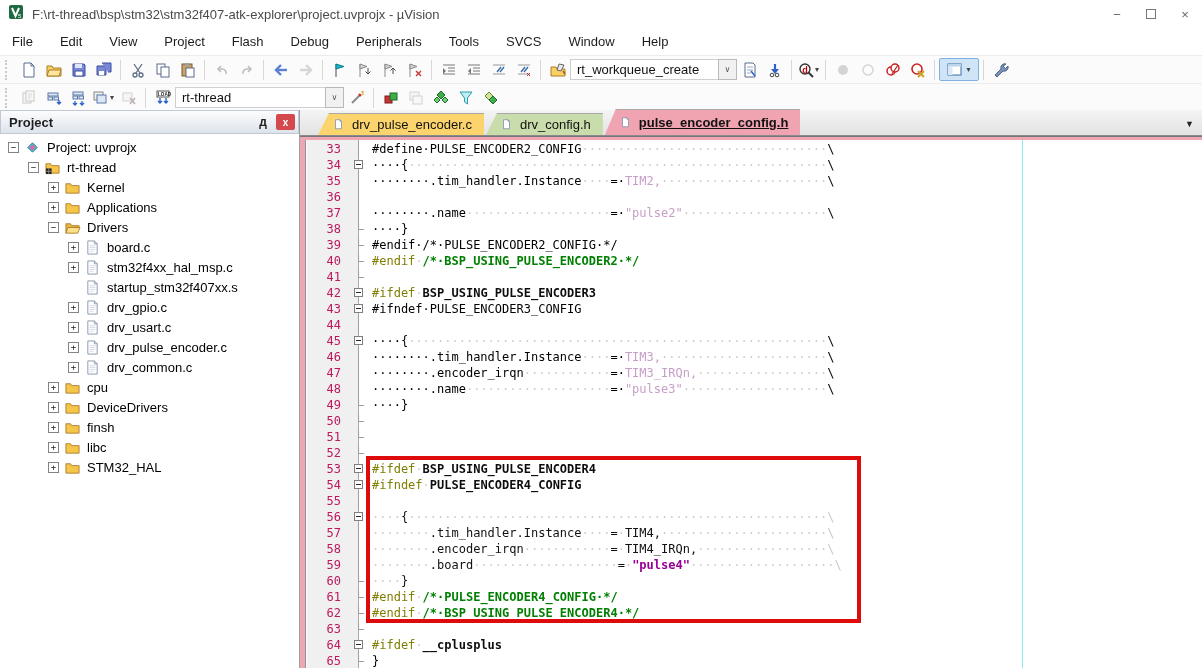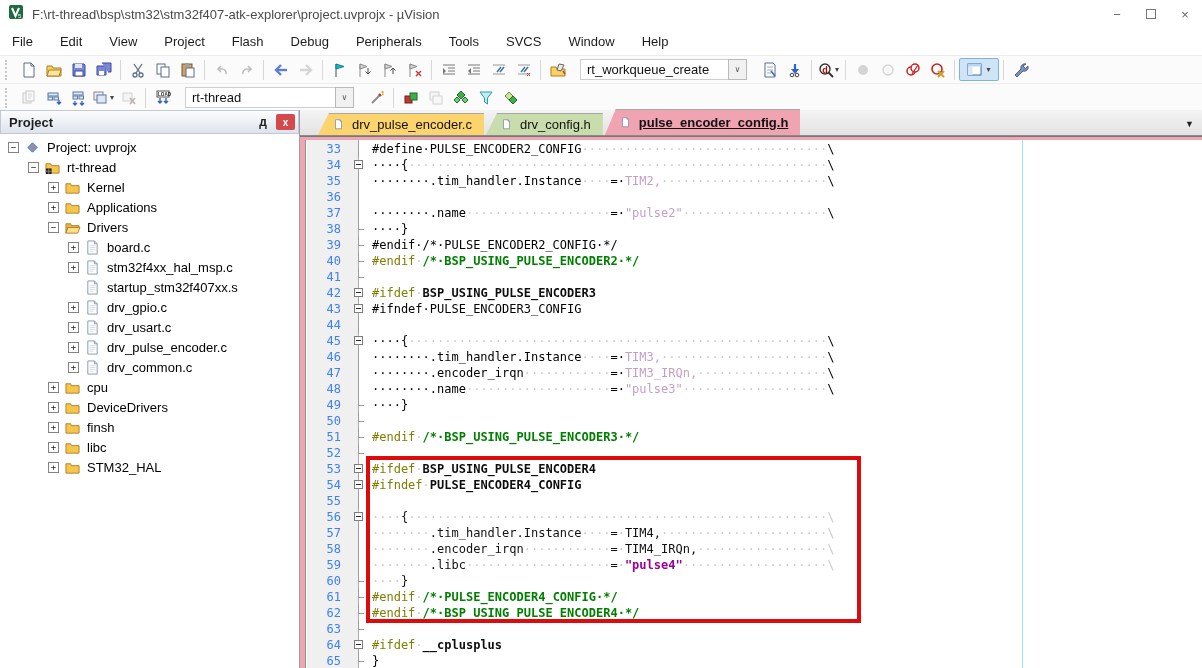--- a/index.html
+++ b/index.html
@@ -21,21 +21,21 @@
 
   
   .toolbar{height:28px;display:flex;align-items:center;background:#fbfbfb;
            border-top:1px solid #ececec;padding-left:3px;}
   .grip{width:6px;height:20px;border-left:2px dotted #c8c8c8;margin:0 5px 0 2px;}
   .tbtn{width:25px;height:23px;display:flex;align-items:center;justify-content:center;border-radius:2px;}
   .tbtn.dis{opacity:.42;filter:grayscale(85%);}
   .tbtn.hl{background:#cfe4f7;border:1px solid #7fb2e0;width:40px;gap:2px;}
   .tsep{width:1px;height:20px;background:#d7d7d7;margin:0 4px;}
   .ddarrow{font-size:8px;color:#444;margin-left:1px;}
-  .combo{display:flex;align-items:flex-end;height:21px;margin:0 10px;}
+  .combo{display:flex;align-items:flex-end;height:21px;margin:0 0;}
   .combo input{height:21px;border:1px solid #cfcfcf;border-right:none;font-size:13px;
                padding:0 6px;font-family:"Liberation Sans",sans-serif;color:#111;outline:none;}
   .combo .dd-btn{width:19px;height:21px;background:#f1f1f1;border:1px solid #b9b9b9;
                  display:flex;align-items:center;justify-content:center;font-size:8px;color:#555;}
 
   
   .main{position:absolute;top:110px;left:0;right:0;bottom:0;display:flex;}
 
   
   .project-panel{width:300px;flex:none;display:flex;flex-direction:column;
@@ -72,21 +72,21 @@
   .editor-strip{height:4px;background:#efa6b3;border-top:1px solid #777;}
   .editor-content{position:relative;flex:1;background:#fff;overflow:hidden;
        font-family:"DejaVu Sans Mono","Liberation Mono",monospace;font-size:12px;}
   .pink-edge{position:absolute;left:0;top:0;bottom:0;width:6px;background:#eda7b2;
              border-right:1px solid #909090;}
   .gutter-bg{position:absolute;left:7px;top:0;bottom:0;width:52px;background:#f0f0f0;
              border-right:1px solid #ababab;}
   .ruler{position:absolute;left:722px;top:0;bottom:0;width:1px;background:#8deef2;}
   .code-rows{position:absolute;left:7px;top:1px;right:0;}
   .crow{height:16px;display:flex;align-items:center;}
-  .ln{width:44px;flex:none;text-align:right;padding-right:10px;color:#3b82f6;font-size:12px;}
+  .ln{width:44px;flex:none;text-align:right;padding-right:10px;color:#be185d;font-size:12px;}
   .fold{width:15px;flex:none;position:relative;height:16px;}
   .fl{position:absolute;left:7px;width:1px;background:#9e9e9e;top:0;bottom:0;}
   .fl.below{top:14px;} .fl.tophalf{height:8px;bottom:auto;}
   .ftick{position:absolute;left:7px;top:8px;width:6px;height:1px;background:#9e9e9e;}
   .fbox{position:absolute;left:3px;top:3px;width:9px;height:9px;border:1px solid #7e7e7e;
         background:#fff;}
   .fbox::after{content:"";position:absolute;left:1px;right:1px;top:3px;height:1px;background:#2a2a2a;}
   .ctext{white-space:pre;padding-left:6px;}
   .sk{color:#7f7e00;}          
   .sb{color:#0d0d0d;font-weight:bold;} 
@@ -820,21 +820,20 @@
               <span class="fl tophalf"></span>
               <span class="ftick"></span>
             </span>
           </div>
           <div class="crow">
             <span class="ln">51</span>
             <span class="fold">
               <span class="fl tophalf"></span>
               <span class="ftick"></span>
             </span>
-            <span class="ctext"><span class="sk">#endif</span><span class="sd">·</span><span class="sc">/*·BSP_USING_PULSE_ENCODER3·*/</span></span>
           </div>
           <div class="crow">
             <span class="ln">52</span>
             <span class="fold">
               <span class="fl tophalf"></span>
               <span class="ftick"></span>
             </span>
             <span class="ctext"></span>
           </div>
           <div class="crow">
@@ -879,21 +878,21 @@
             <span class="fold">
               <span class="fl"></span>
             </span>
             <span class="ctext"><span class="sd">········</span><span class="si">.encoder_irqn</span><span class="sd">············</span><span class="si">=</span><span class="sd">·</span><span class="si">TIM4_IRQn,</span><span class="sd">··················</span><span class="sd">\</span></span>
           </div>
           <div class="crow">
             <span class="ln">59</span>
             <span class="fold">
               <span class="fl"></span>
             </span>
-            <span class="ctext"><span class="sd">········</span><span class="si">.libc</span><span class="sd">····················</span><span class="si">=</span><span class="sd">·</span><span class="ss">"pulse4"</span><span class="sd">····················</span><span class="sd">\</span></span>
+            <span class="ctext"><span class="sd">········</span><span class="si">.board</span><span class="sd">····················</span><span class="si">=</span><span class="sd">·</span><span class="ss">"pulse4"</span><span class="sd">····················</span><span class="sd">\</span></span>
           </div>
           <div class="crow">
             <span class="ln">60</span>
             <span class="fold">
               <span class="fl tophalf"></span>
               <span class="ftick"></span>
             </span>
             <span class="ctext"><span class="sd">····</span><span class="si">}</span></span>
           </div>
           <div class="crow">

